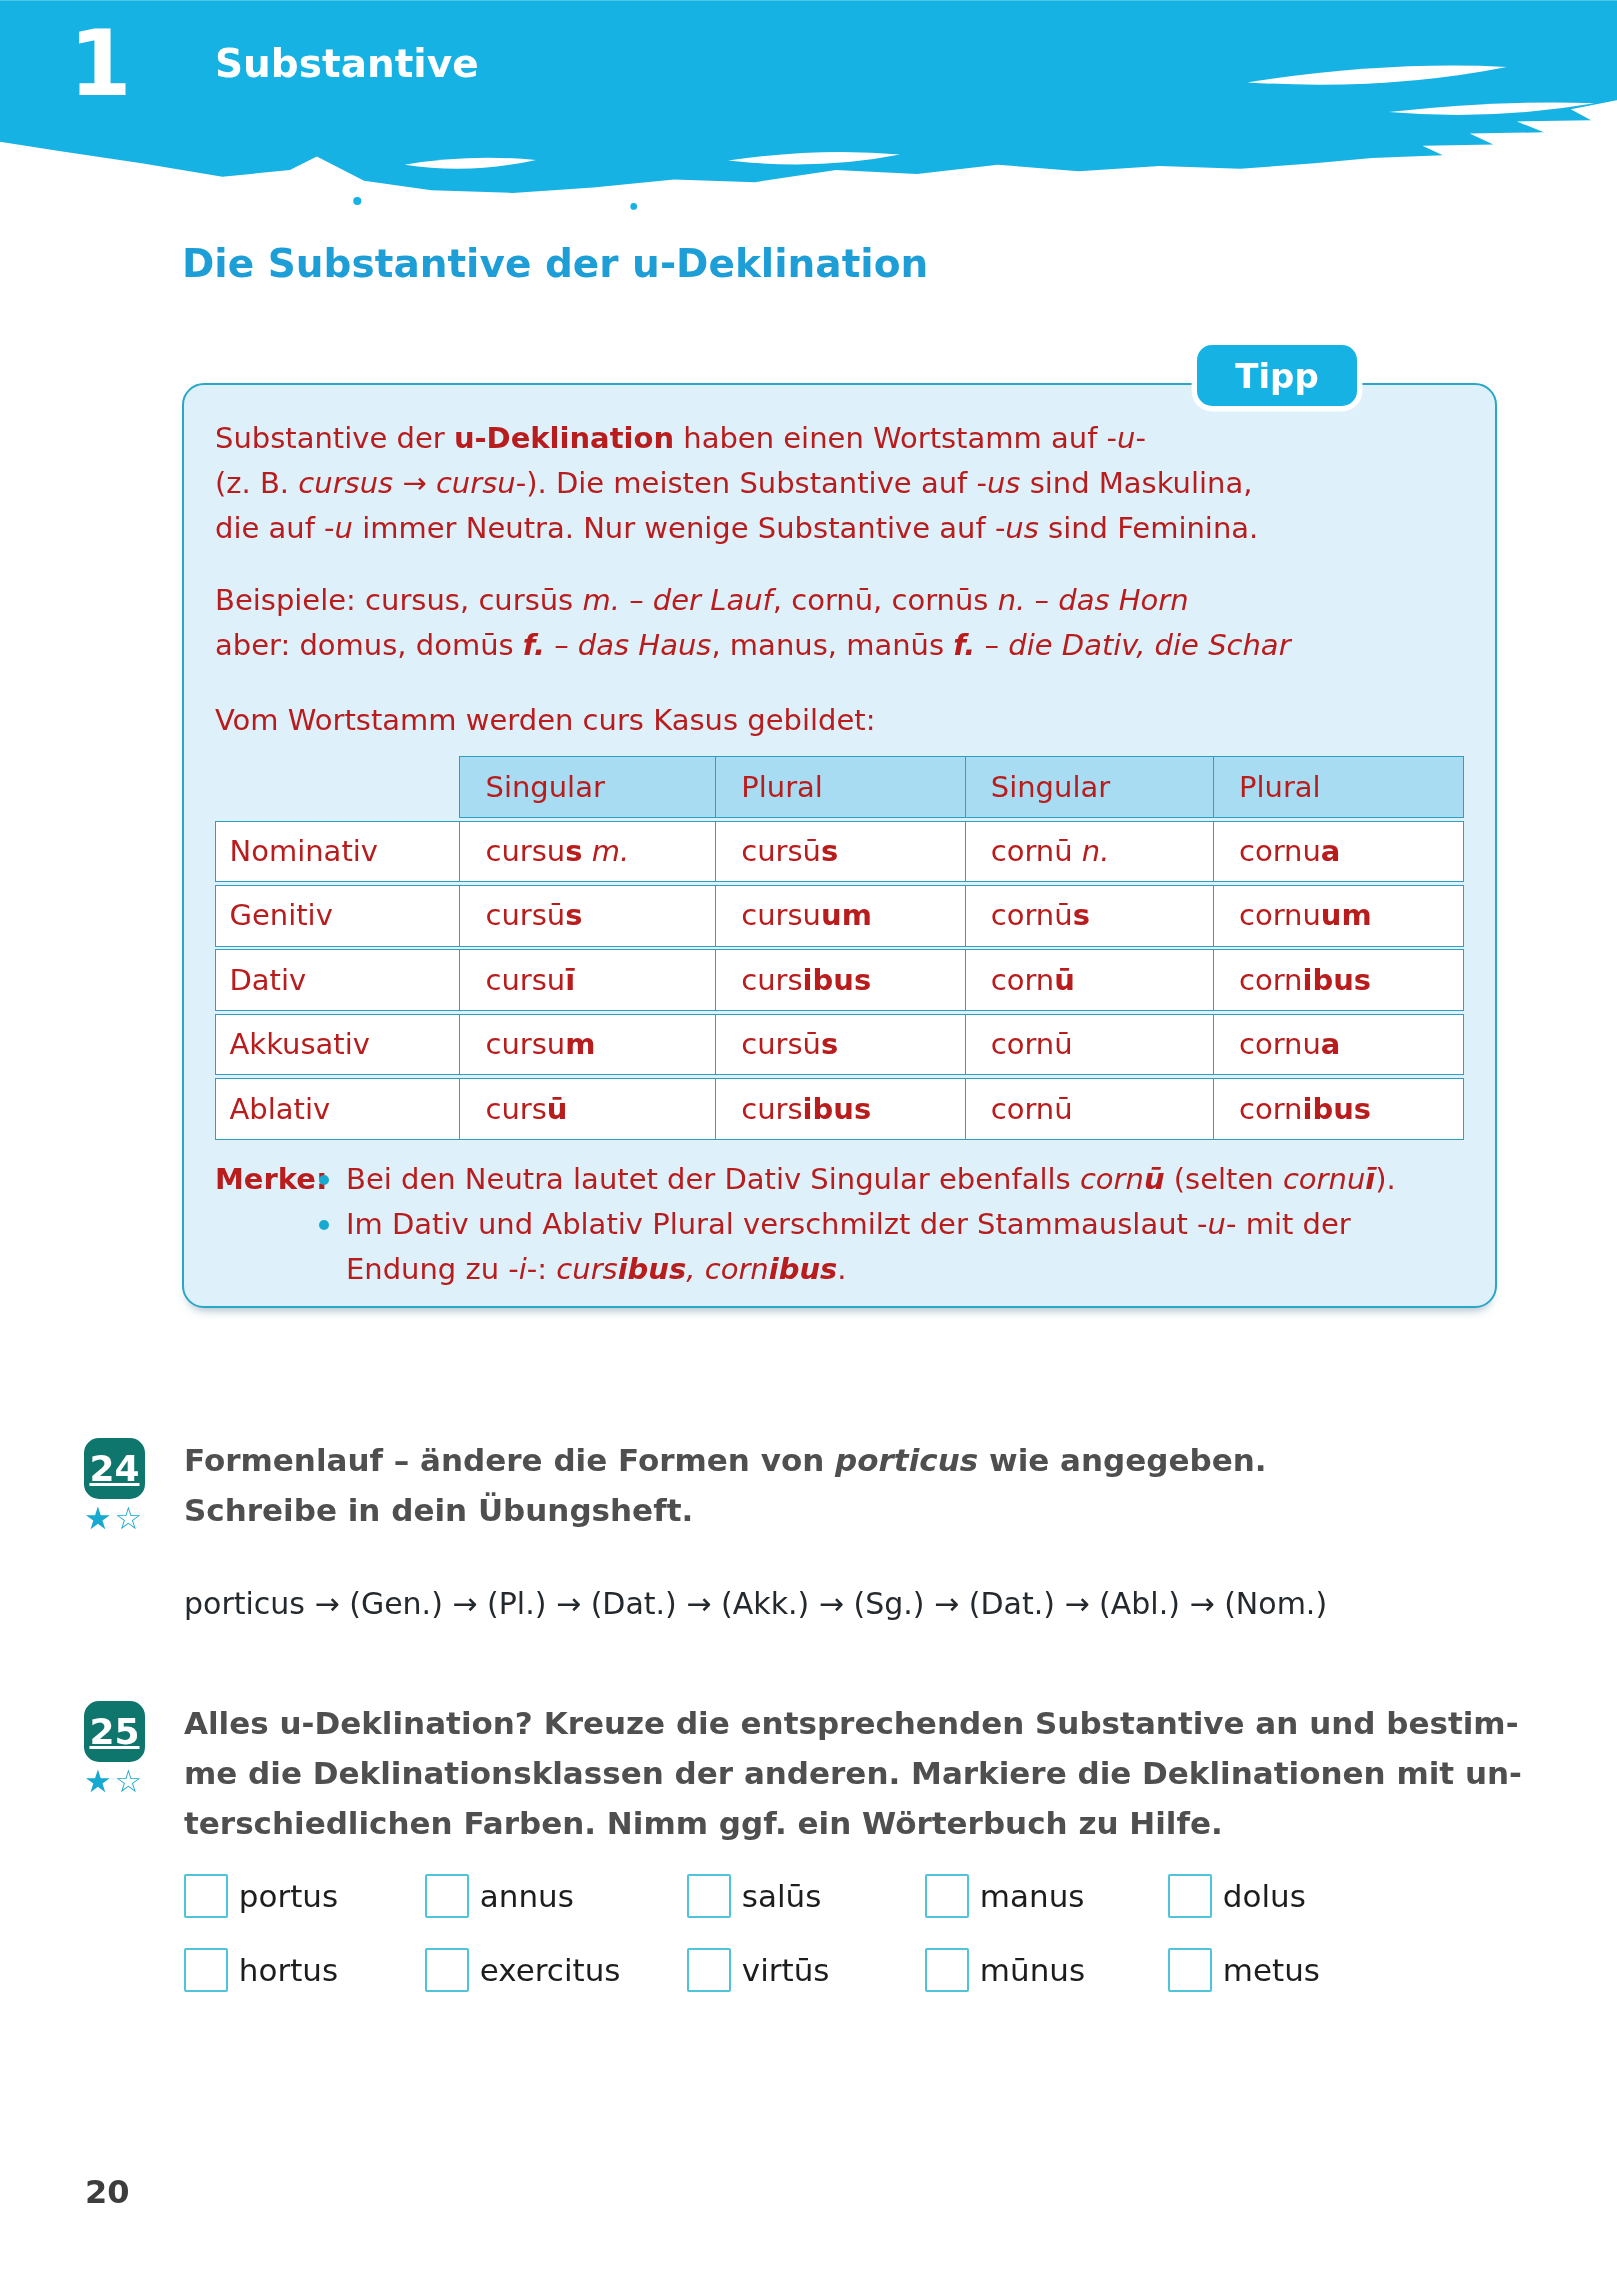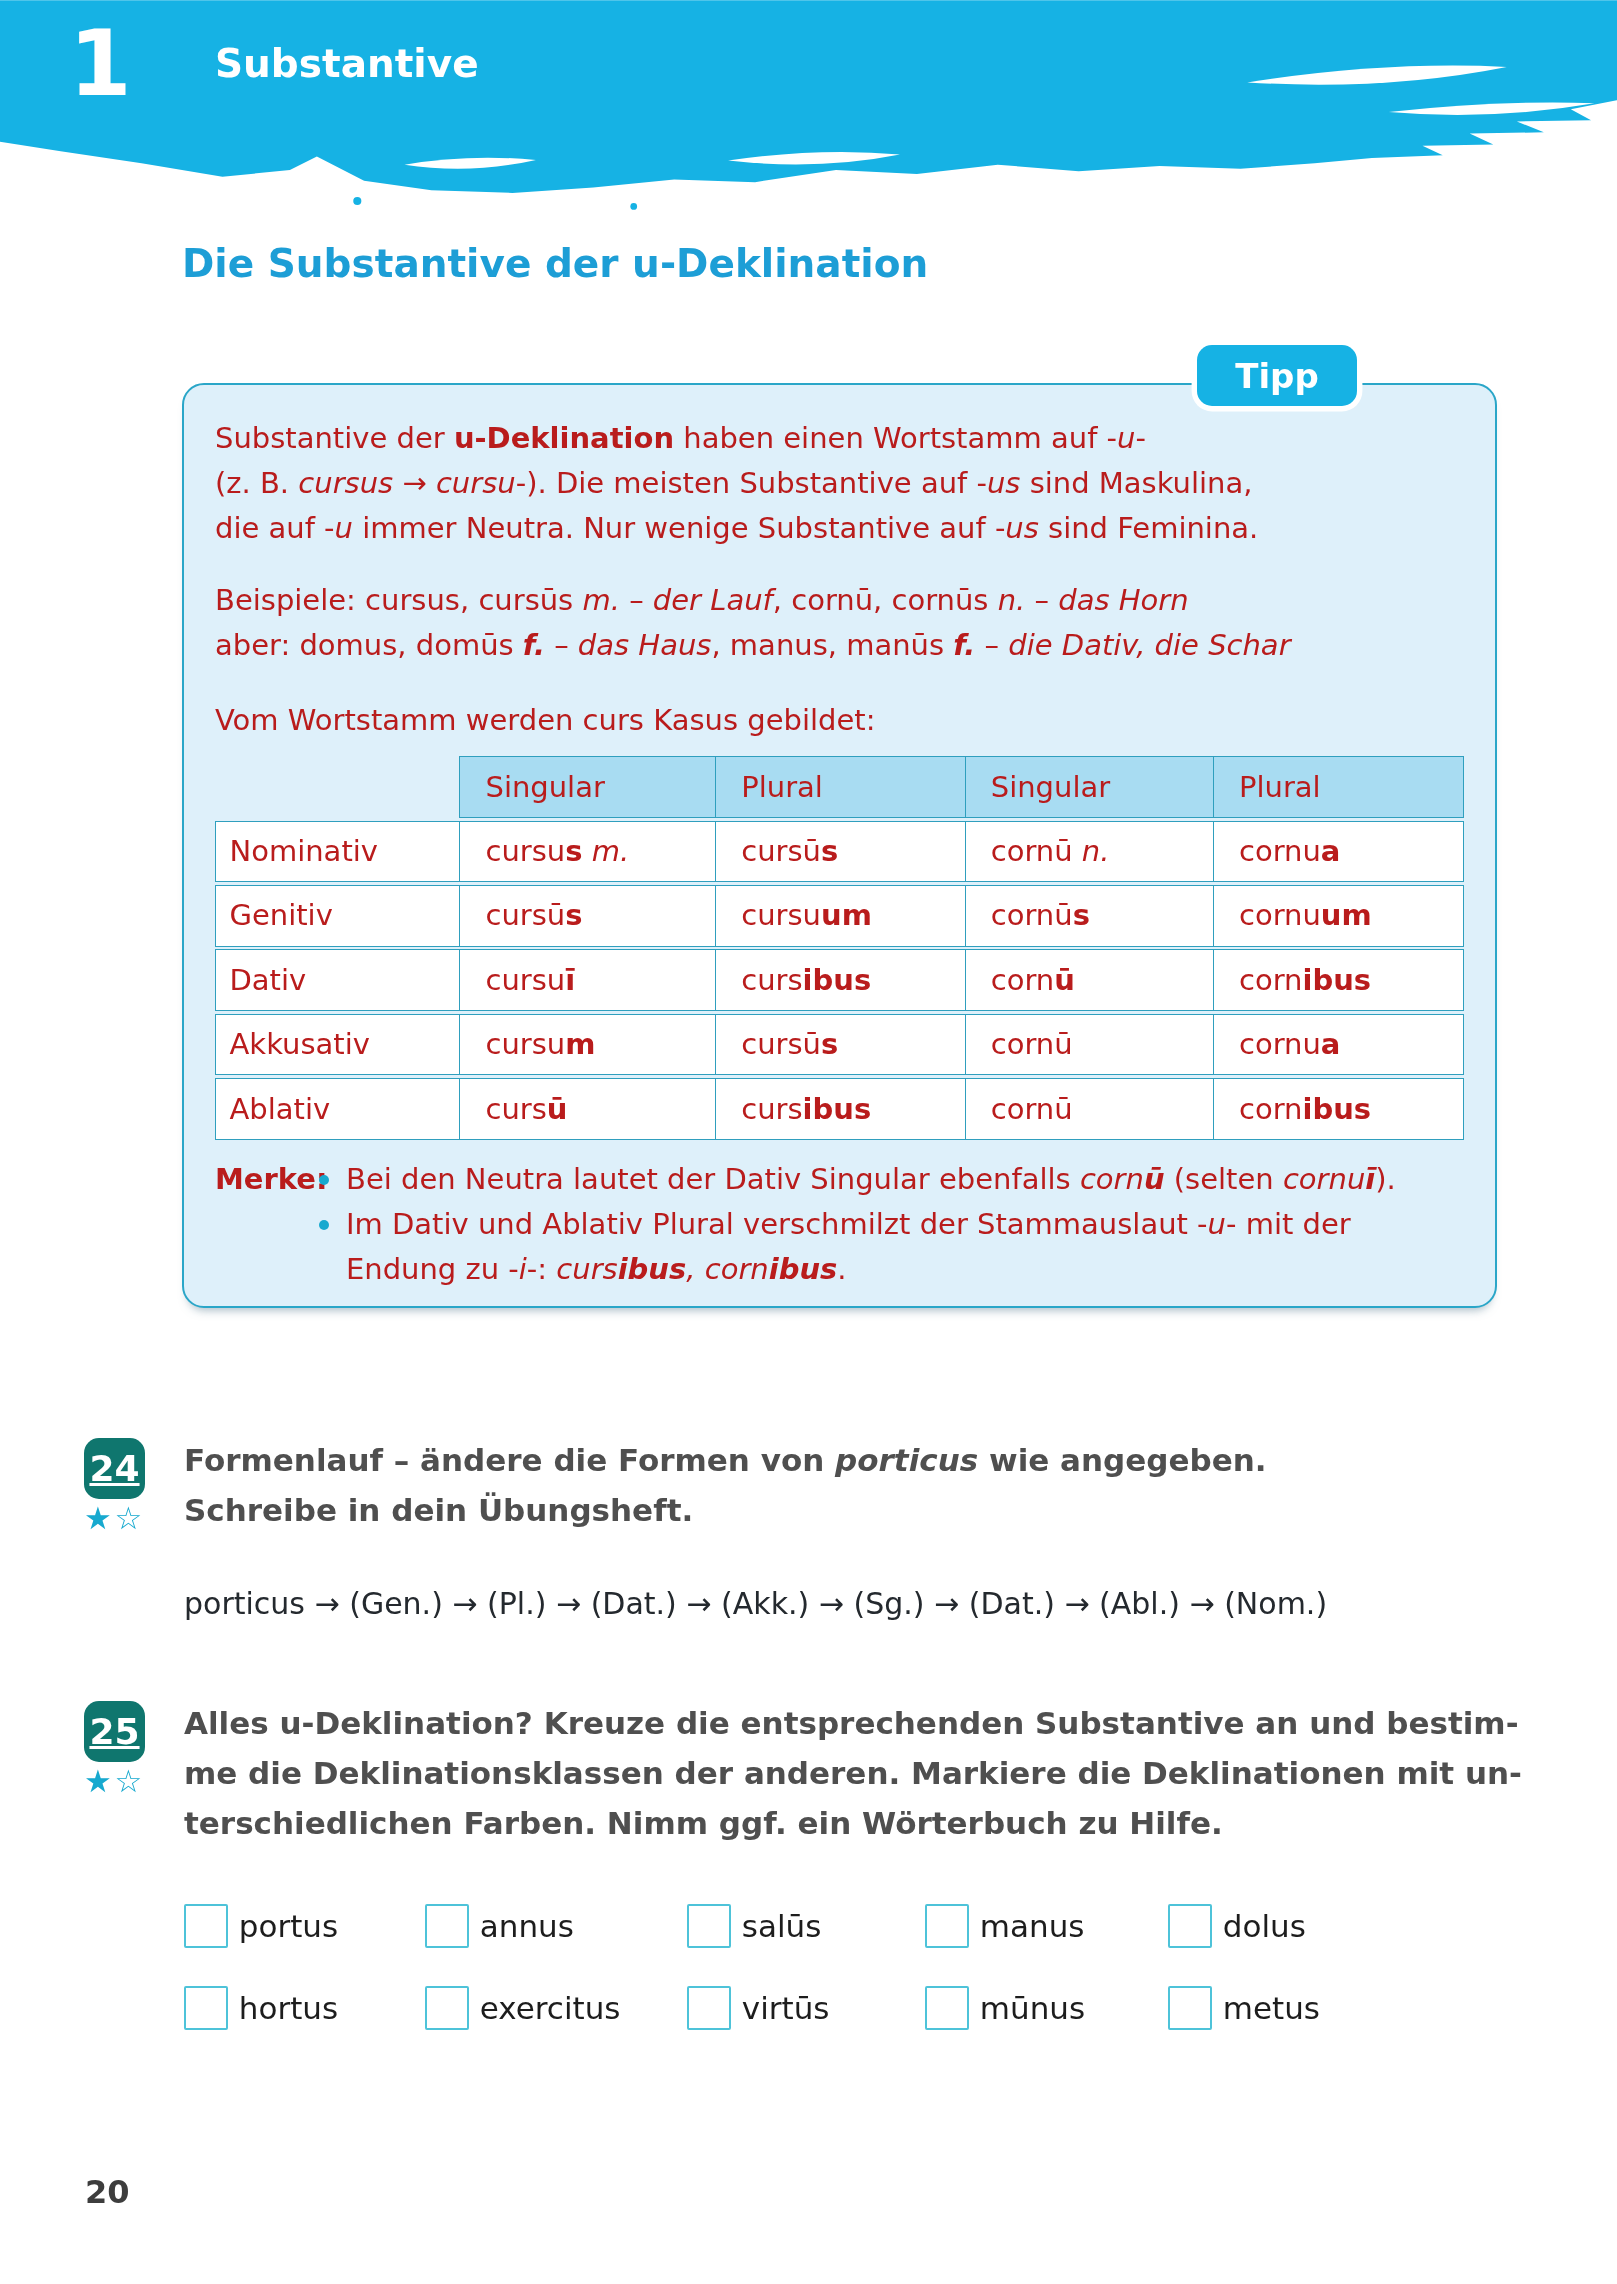--- a/index.html
+++ b/index.html
@@ -81,23 +81,23 @@
   .ex-prompt{
     margin-left:100px;font-size:31px;font-weight:bold;color:#4f4f4f;
     line-height:1.62;
   }
   .ex-flow{
     margin-left:100px;margin-top:51px;font-size:30px;font-weight:normal;
     color:#24292e;white-space:nowrap;
   }
   
   .word-grid{
-    margin-left:100px;margin-top:54px;
+    margin-left:100px;margin-top:24px;
     display:grid;grid-template-columns:241px 262px 238px 243px auto;
-    row-gap:36px;
+    row-gap:28px;
   }
   .word-item{display:flex;align-items:center;height:46px;}
   .word-box{
     width:44px;height:44px;box-sizing:border-box;background:#ffffff;
     border:2px solid #4ec3d9;border-radius:2px;flex:0 0 44px;
   }
   .word-label{margin-left:10.8px;font-size:31px;color:#1d1d1d;}
   
   .page-num{
     position:absolute;left:85px;top:2173px;font-size:32px;font-weight:bold;

